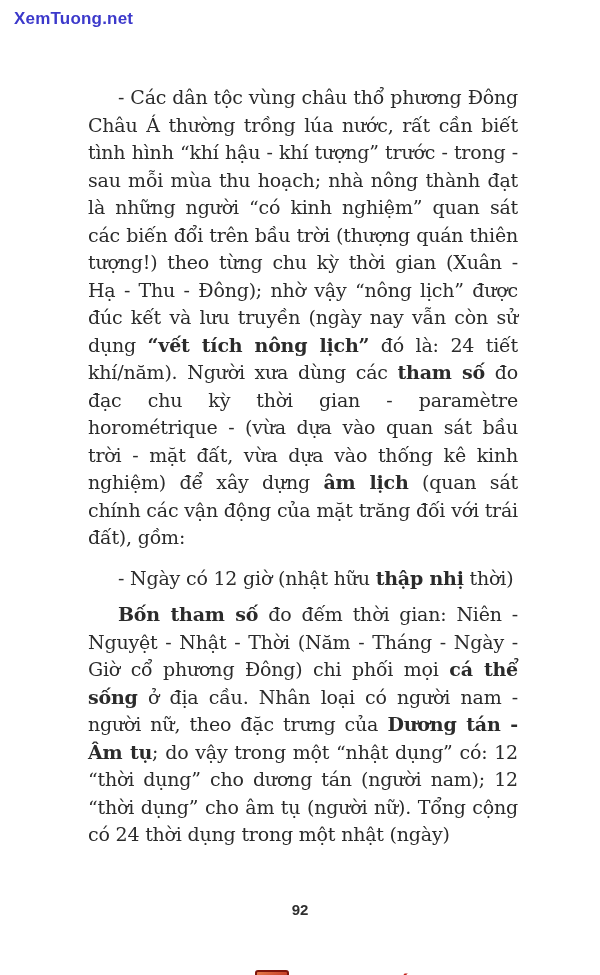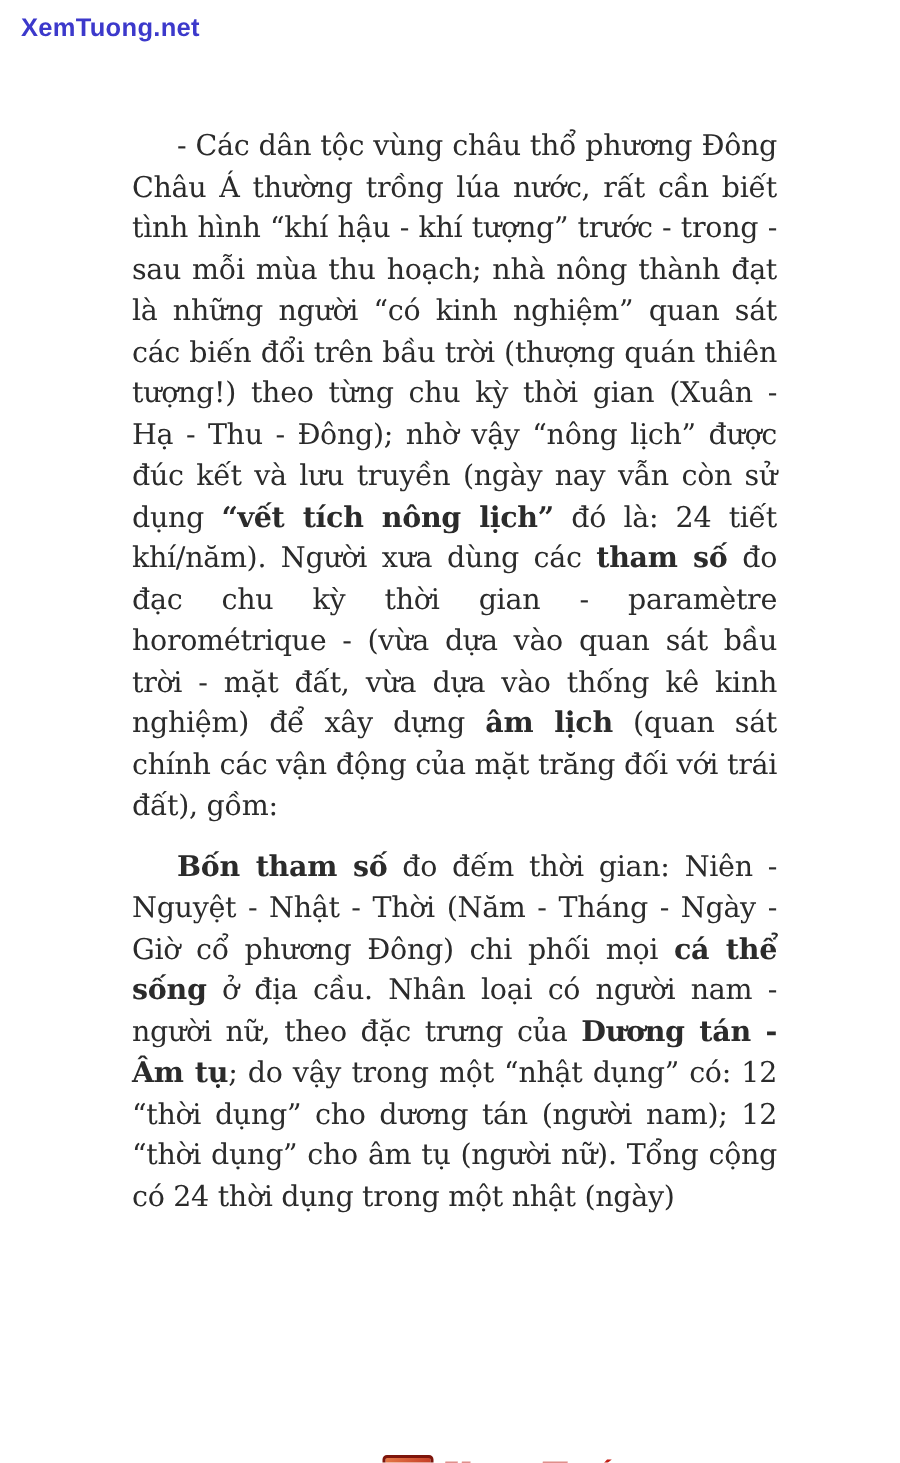--- a/index.html
+++ b/index.html
@@ -89,23 +89,25 @@
 </style>
 </head>
 <body>
 
 <div class="page">
 
   <a class="site-link" href="#">XemTuong.net</a>
 
   <div class="text-block">
       <p class="body"><span>- Các dân tộc vùng châu thổ phương Đông Châu Á thường trồng lúa nước, rất cần biết tình hình “khí hậu - khí tượng” trước - trong - sau mỗi mùa thu hoạch; nhà nông thành đạt là những người “có kinh nghiệm” quan sát các biến đổi trên bầu trời (thượng quán thiên tượng!) theo từng chu kỳ thời gian (Xuân - Hạ - Thu - Đông); nhờ vậy “nông lịch” được đúc kết và lưu truyền (ngày nay vẫn còn sử dụng </span><b>“vết tích nông lịch”</b><span> đó là: 24 tiết khí/năm). Người xưa dùng các </span><b>tham số</b><span> đo đạc chu kỳ thời gian - paramètre horométrique - (vừa dựa vào quan sát bầu trời - mặt đất, vừa dựa vào thống kê kinh nghiệm) để xây dựng </span><b>âm lịch</b><span> (quan sát chính các vận động của mặt trăng đối với trái đất), gồm:</span></p>
+      <p class="list"><span>- Ngày có 12 giờ (nhật hữu </span><b>thập nhị</b><span> thời)</span></p>
       <p class="body after-list"><b>Bốn tham số</b><span> đo đếm thời gian: Niên - Nguyệt - Nhật - Thời (Năm - Tháng - Ngày - Giờ cổ phương Đông) chi phối mọi </span><b>cá thể sống</b><span> ở địa cầu. Nhân loại có người nam - người nữ, theo đặc trưng của </span><b>Dương tán - Âm tụ</b><span>; do vậy trong một “nhật dụng” có: 12 “thời dụng” cho dương tán (người nam); 12 “thời dụng” cho âm tụ (người nữ). Tổng cộng có 24 thời dụng trong một nhật (ngày)</span></p>
     </div>
 
+  <div class="page-number">92</div>
 
   <div class="logo">
     <span class="logo-icon">
       <svg width="26" height="26" viewBox="0 0 100 100" aria-hidden="true">
         <g transform="rotate(40 50 50)">
           <circle cx="50" cy="50" r="47" fill="#ffffff" stroke="#151515" stroke-width="3"></circle>
           <path d="M50,3 A47,47 0 0 1 50,97 A23.5,23.5 0 0 1 50,50 A23.5,23.5 0 0 0 50,3 Z" fill="#151515"></path>
           <circle cx="50" cy="26.5" r="8" fill="#151515"></circle>
           <circle cx="50" cy="73.5" r="8" fill="#ffffff"></circle>
         </g>

